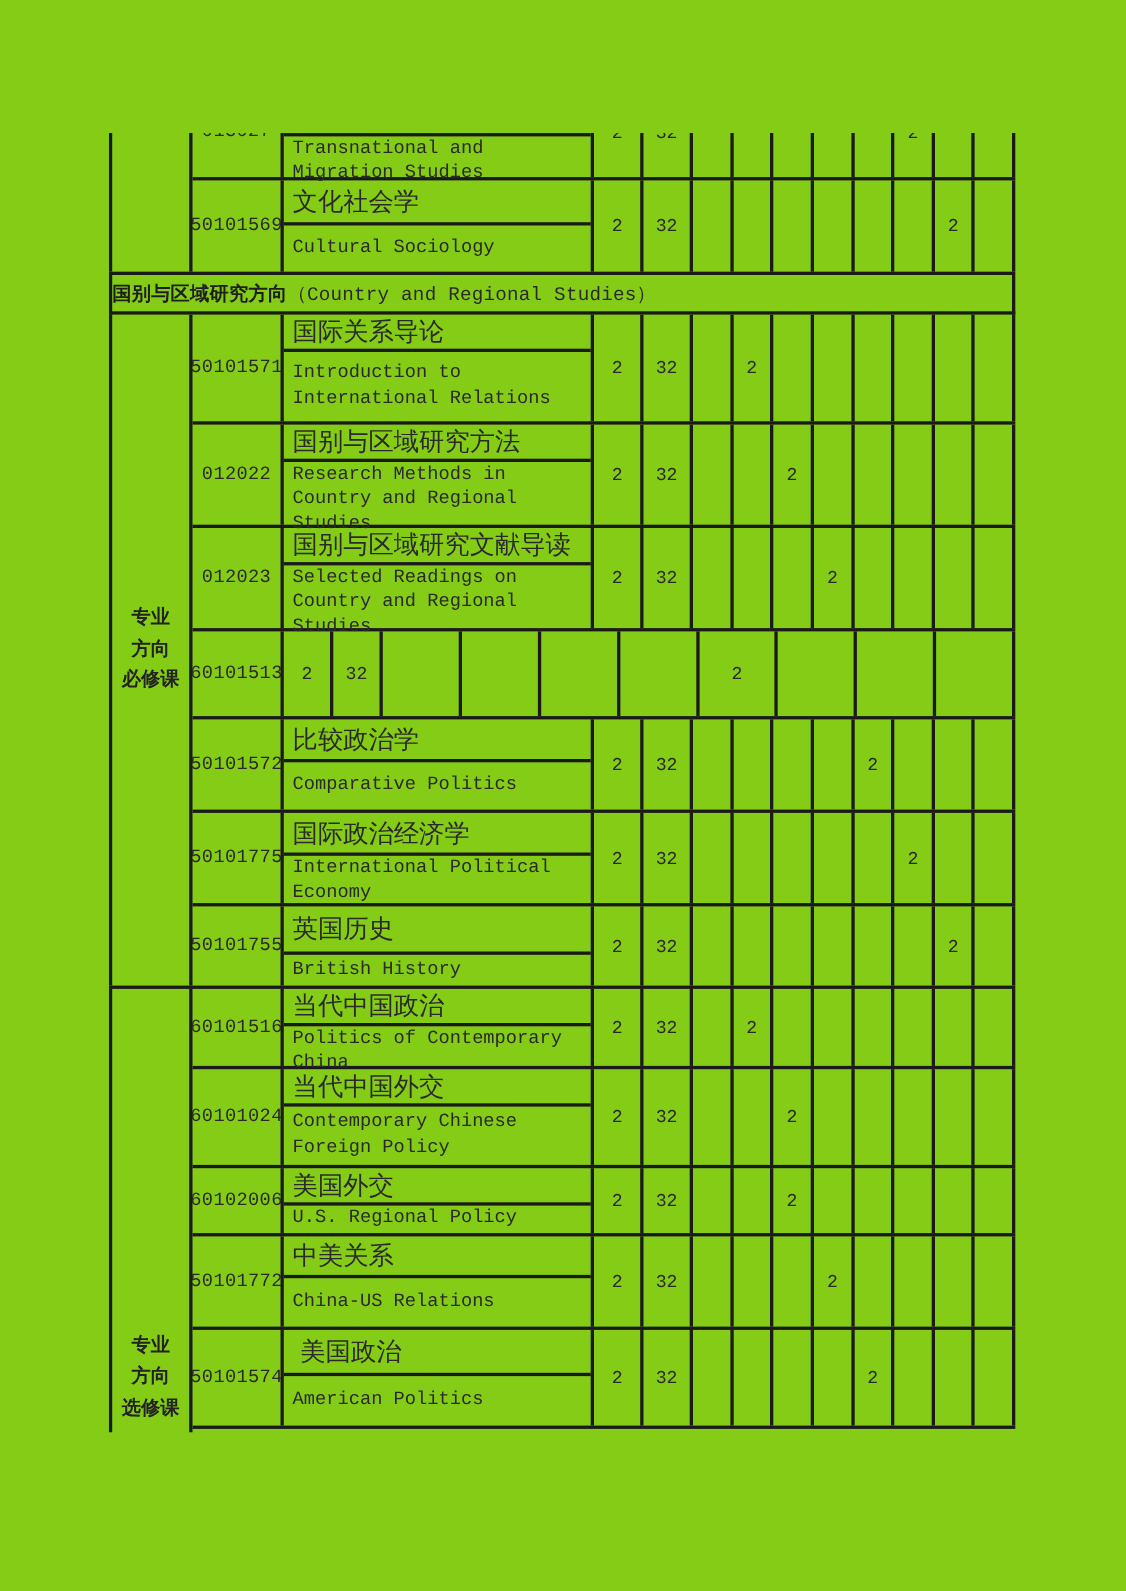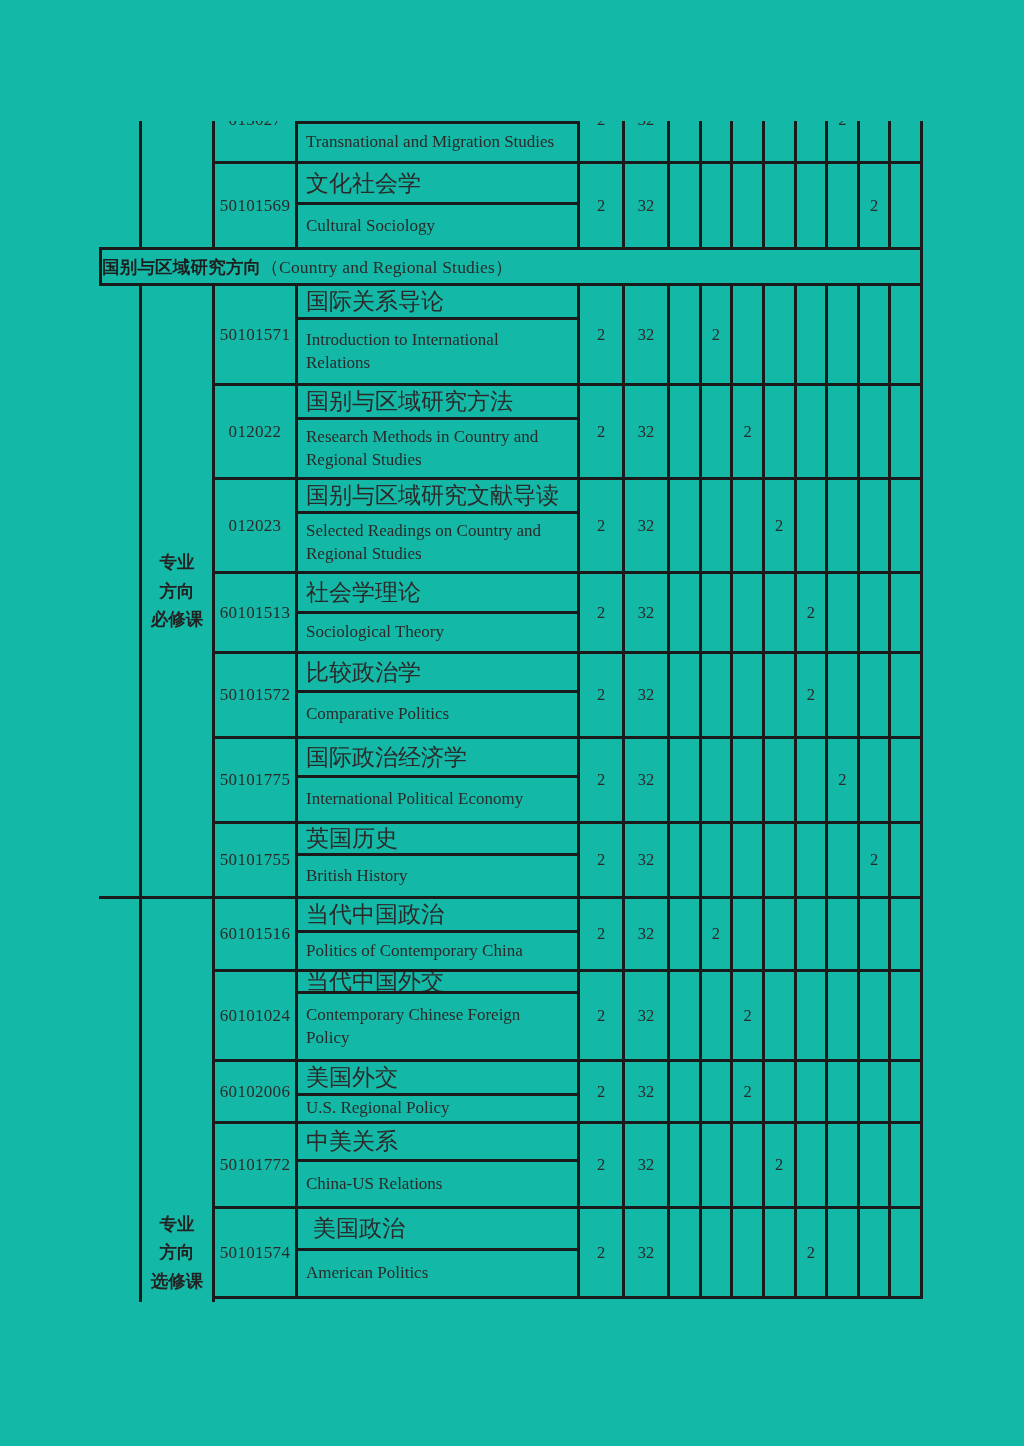--- a/index.html
+++ b/index.html
@@ -3,23 +3,23 @@
 <meta charset="utf-8">
 <style>
   :root{
     --ln:#1a1a1a;
     --txt:#2a2a2a;
   }
   html,body{margin:0;padding:0;background:#ffffff;}
   .page{
     position:relative;
     width:1024px;height:1446px;
-    background:#14b8a6;
+    background:#84cc16;
     overflow:hidden;
-    font-family:Liberation Serif, serif;
+    font-family:Liberation Mono, monospace;
     color:var(--txt);
   }
   
   .table-clip{
     position:absolute;
     top:121px;left:99px;
     width:828px;height:1181px;
     overflow:hidden;
   }
   .tbl{
@@ -29,21 +29,21 @@
   }
   .section{
     display:flex;
     align-items:stretch;
   }
   .section.sec-line{border-bottom:3px solid var(--ln);}
   .cat{
     flex:0 0 76px;width:76px;box-sizing:border-box;
     border-left:3px solid var(--ln);
     border-right:3px solid var(--ln);
-    display:flex;align-items:center;justify-content:center;margin-left:40px;
+    display:flex;align-items:center;justify-content:center;
   }
   .cat-label{
     font-weight:bold;
     font-size:17.5px;
     line-height:1.62;
     text-align:center;
     white-space:pre-line;
     color:#222;
   }
   .cat-bottom{align-items:flex-end;}
@@ -208,24 +208,20 @@
               <div class="cell c-sem"></div>
               <div class="cell c-sem"></div>
               <div class="cell c-sem">2</div>
               <div class="cell c-sem"></div>
               <div class="cell c-sem"></div>
               <div class="cell c-sem"></div>
               <div class="cell c-sem"></div>
             </div>
             <div class="crow" style="height: 80px;">
     <div class="cell c-code">60101513</div>
-    <div class="cell c-name">
-      <div class="zh" style="height: 40px;">社会学理论</div>
-      <div class="en">Sociological Theory</div>
-    </div>
     <div class="cell c-num">2</div>
     <div class="cell c-num">32</div>
   <div class="cell c-sem"></div>
               <div class="cell c-sem"></div>
               <div class="cell c-sem"></div>
               <div class="cell c-sem"></div>
               <div class="cell c-sem">2</div>
               <div class="cell c-sem"></div>
               <div class="cell c-sem"></div>
               <div class="cell c-sem"></div>
@@ -260,21 +256,21 @@
               <div class="cell c-sem"></div>
               <div class="cell c-sem"></div>
               <div class="cell c-sem"></div>
               <div class="cell c-sem">2</div>
               <div class="cell c-sem"></div>
               <div class="cell c-sem"></div>
             </div>
             <div class="crow no-bb" style="height: 72px;">
     <div class="cell c-code">50101755</div>
     <div class="cell c-name">
-      <div class="zh" style="height: 32px;">英国历史</div>
+      <div class="zh" style="height: 44px;">英国历史</div>
       <div class="en">British History</div>
     </div>
     <div class="cell c-num">2</div>
     <div class="cell c-num">32</div>
   <div class="cell c-sem"></div>
               <div class="cell c-sem"></div>
               <div class="cell c-sem"></div>
               <div class="cell c-sem"></div>
               <div class="cell c-sem"></div>
               <div class="cell c-sem"></div>
@@ -303,21 +299,21 @@
               <div class="cell c-sem"></div>
               <div class="cell c-sem"></div>
               <div class="cell c-sem"></div>
               <div class="cell c-sem"></div>
               <div class="cell c-sem"></div>
               <div class="cell c-sem"></div>
             </div>
             <div class="crow" style="height: 90px;">
     <div class="cell c-code">60101024</div>
     <div class="cell c-name">
-      <div class="zh" style="height: 22px;">当代中国外交</div>
+      <div class="zh" style="height: 34px;">当代中国外交</div>
       <div class="en">Contemporary Chinese Foreign Policy</div>
     </div>
     <div class="cell c-num">2</div>
     <div class="cell c-num">32</div>
   <div class="cell c-sem"></div>
               <div class="cell c-sem"></div>
               <div class="cell c-sem">2</div>
               <div class="cell c-sem"></div>
               <div class="cell c-sem"></div>
               <div class="cell c-sem"></div>

